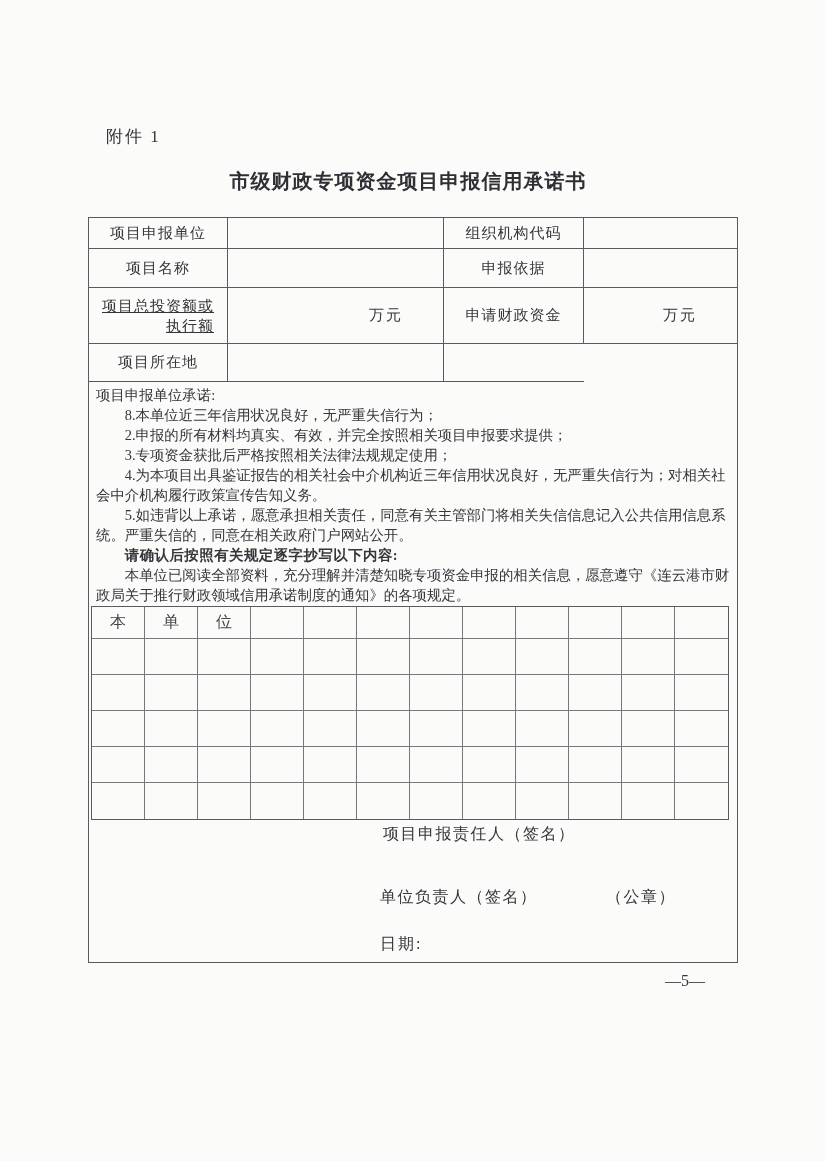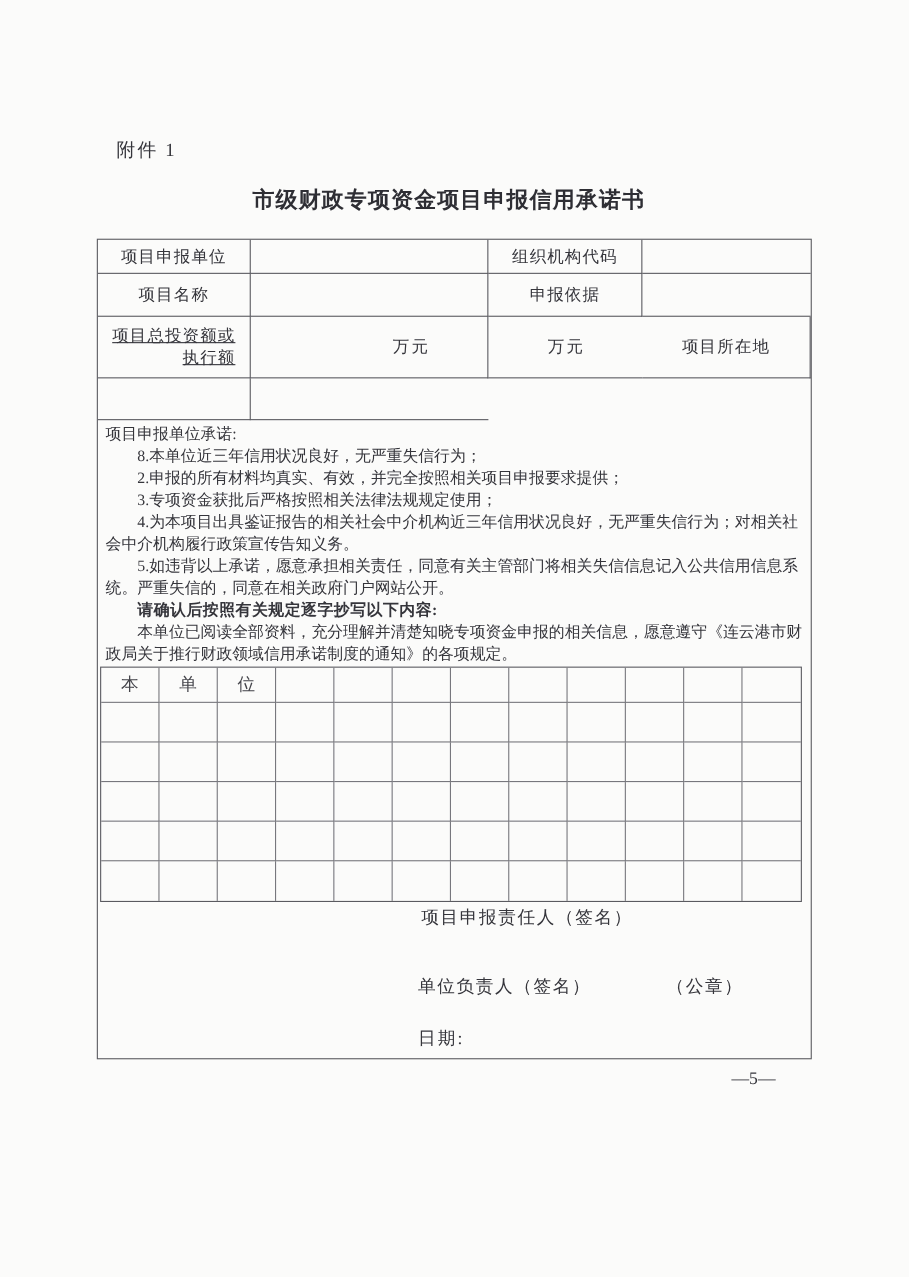--- a/index.html
+++ b/index.html
@@ -44,21 +44,21 @@
     box-sizing:border-box;
     border-right:1px solid var(--bc);
     border-bottom:1px solid var(--bc);
     display:flex;align-items:center;justify-content:center;
     font-size:15px;color:var(--ink);
     letter-spacing:1px;
     text-align:right;
   }
   .ft-cell.no-r{border-right:none;}
   .ft-cell.val{justify-content:flex-start;}
-  .ft-cell.unit{justify-content:flex-end;padding-right:52px;letter-spacing:2px;}
+  .ft-cell.unit{justify-content:flex-end;padding-right:40px;letter-spacing:2px;}
   .ft-cell.two-line{white-space:pre-line;line-height:20px;text-decoration:underline;}
   
   .commit{
     margin:3px 6px 0 7px;
     font-size:14.4px;line-height:20px;color:var(--ink);
   }
   .commit p{margin:0;}
   .c-item{text-indent:2em;}
   .c-bold{font-weight:bold;letter-spacing:0.5px;}
   
@@ -115,20 +115,21 @@
       <div class="ft-cell val no-r"></div>
 
       <div class="ft-cell lbl">项目名称</div>
       <div class="ft-cell val"></div>
       <div class="ft-cell lbl">申报依据</div>
       <div class="ft-cell val no-r"></div>
 
       <div class="ft-cell lbl two-line">项目总投资额或
 执行额</div>
       <div class="ft-cell unit">万元</div>
+      <div class="ft-cell lbl">申请财政资金</div>
       <div class="ft-cell unit no-r">万元</div>
 
       <div class="ft-cell lbl">项目所在地</div>
       <div class="ft-cell val"></div>
       <div class="ft-cell val no-r"></div>
     </div>
 
     <div class="commit">
       <p class="c-head">项目申报单位承诺:</p>
       <p class="c-item">8.本单位近三年信用状况良好，无严重失信行为；</p>

